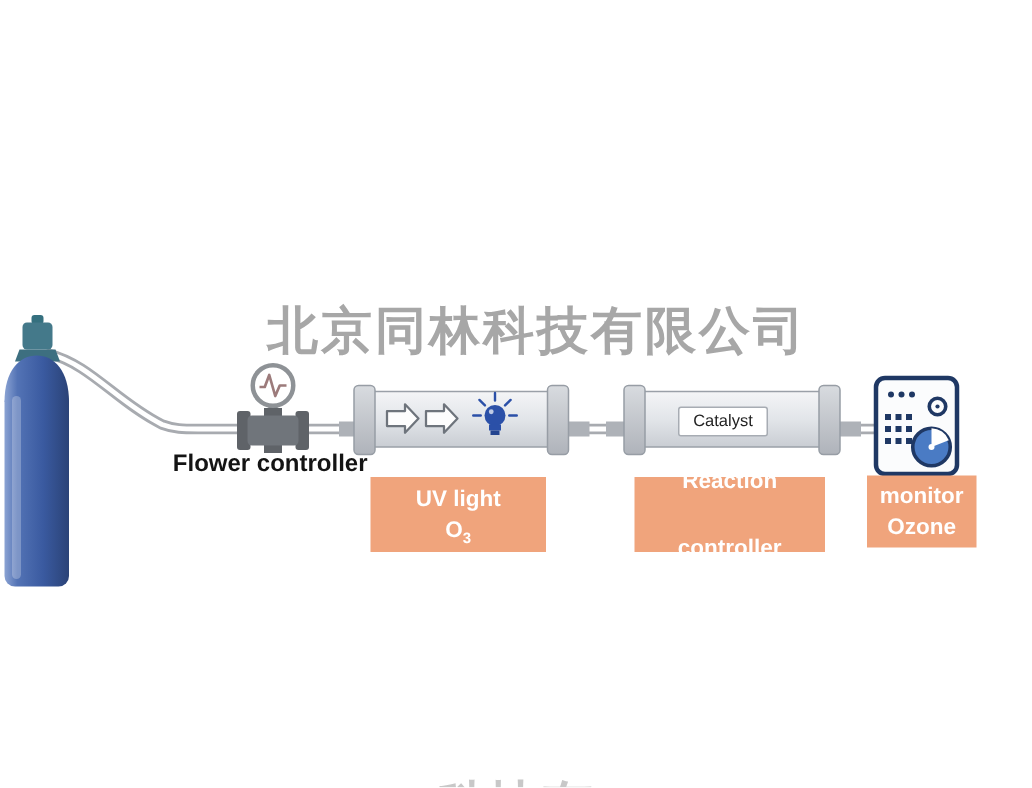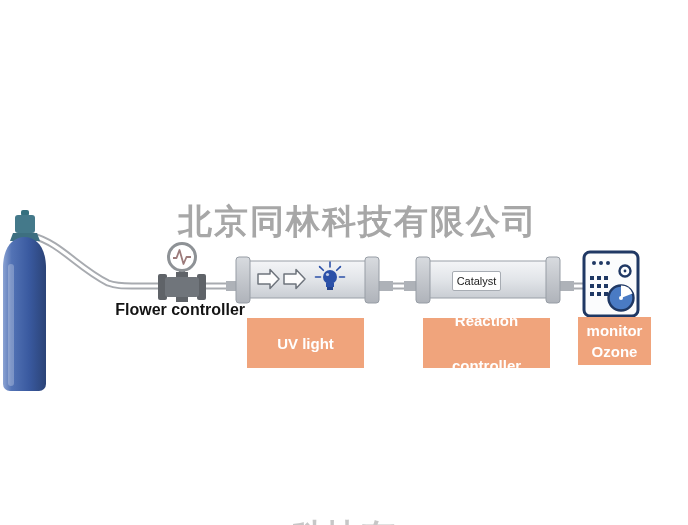--- a/index.html
+++ b/index.html
@@ -16,21 +16,21 @@
   }
   .watermark-fragment { left:293px; top:514px; width:102px; height:11px; overflow:hidden; opacity:.55; }
   .watermark-fragment span {
     display:block; margin-left:-148px; font-size:34px; font-weight:600; letter-spacing:2px;
     color:var(--watermark_gray,#9B9B9B); white-space:nowrap;
   }
 
   .fc-label { left:83px; top:301px; width:162px; text-align:right; font-size:16px; font-weight:600; color:#141414; }
 
   .catalyst {
-    left:452px; top:271px; width:49px; height:20px;
+    left:452px; top:271px; width:60px; height:20px;
     background:#ffffff; border:1px solid #A7ACB3; border-radius:2px;
     font-size:11px; color:#222; display:flex; align-items:center; justify-content:center;
   }
 
   .obox {
     background:var(--box_orange,#F0A47C); color:var(--box_text,#ffffff);
     font-weight:700; font-size:15px; text-align:center;
     display:flex; flex-direction:column; justify-content:center; line-height:21px;
   }
   .obox sub { font-size:10px; line-height:0; }
@@ -164,20 +164,21 @@
       </g>
     </g>
   </svg>
 
   <div class="abs fc-label">Flower controller</div>
 
   <div class="abs catalyst">Catalyst</div>
 
   <div class="abs obox" id="box-uv">
     <div>UV light</div>
+    <div><span>O</span><sub>3</sub></div>
   </div>
   <div class="abs obox" id="box-reaction">
     <div>Reaction</div>
     <div>controller</div>
   </div>
   <div class="abs obox" id="box-ozone">
     <div>monitor</div>
     <div>Ozone</div>
   </div>
 

